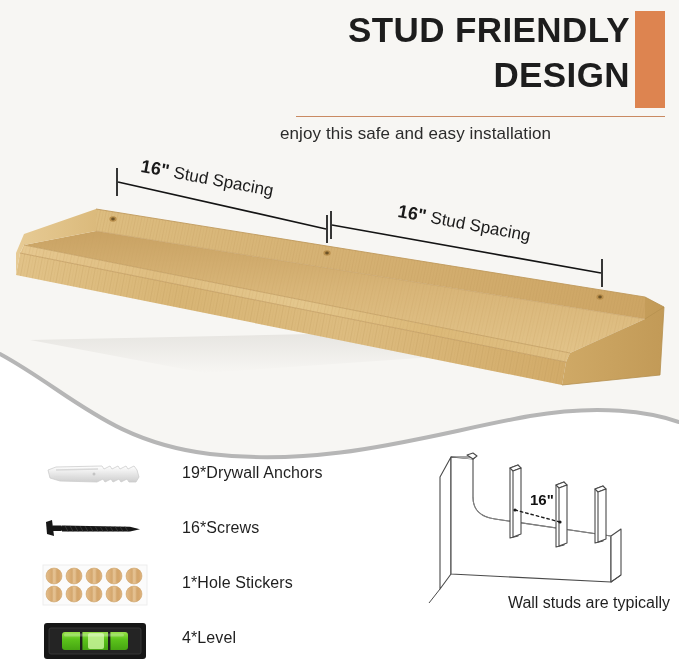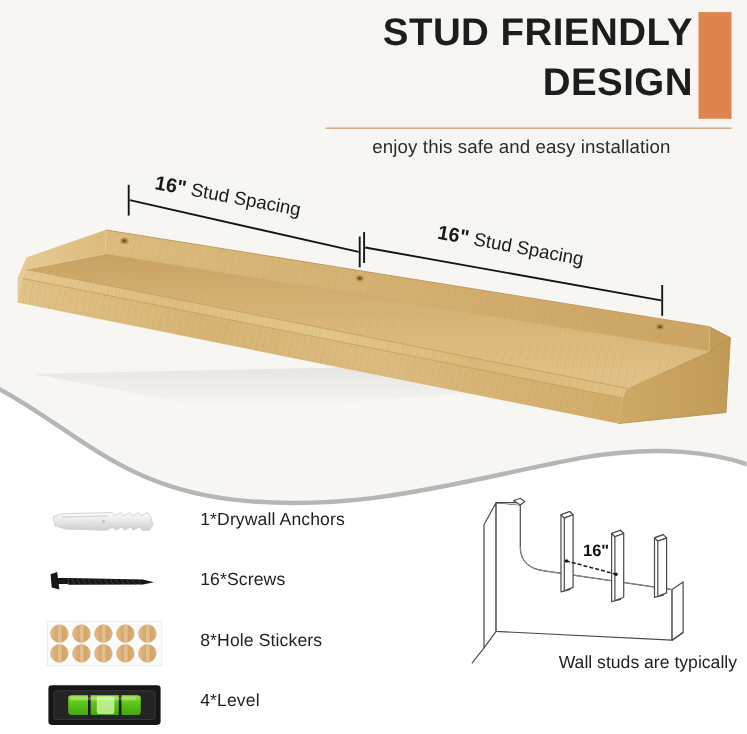--- a/index.html
+++ b/index.html
@@ -59,21 +59,21 @@
     width: 369px;
     height: 1px;
     background: #c98a62;
   }
 
   .subtitle {
     position: absolute;
     left: 280px;
     top: 124px;
     width: 388px;
-    text-align: center;
+    text-align: left;
     color: #2b2b2b;
     font-size: 17px;
     letter-spacing: 0.1px;
   }
 
   
   .dim-svg {
     position: absolute;
     left: 0; top: 0;
     width: 679px; height: 470px;
@@ -304,21 +304,21 @@
               <stop offset="0.45" stop-color="#e9e9e9"></stop>
               <stop offset="1" stop-color="#cfcfcf"></stop>
             </linearGradient>
           </defs>
           <path d="M 8 18 L 16 15 L 62 14 L 64 17 L 70 14 L 72 17 L 78 14 L 80 17 L 86 14 L 88 17 L 94 14 L 97 18 L 99 25 L 96 30 L 89 30 L 87 27 L 81 30 L 79 27 L 73 30 L 71 27 L 65 30 L 63 27 L 57 30 L 20 29 L 10 26 Z" fill="url(#anchG)" stroke="#cdcdcd" stroke-width="0.8"></path>
           <path d="M 16 18 L 58 17" stroke="#d8d8d8" stroke-width="1.4"></path>
           <path d="M 14 25 L 56 26" stroke="#dcdcdc" stroke-width="1"></path>
           <circle cx="54" cy="22" r="1.5" fill="#c4c4c4"></circle>
         </svg>
       </div>
-      <div class="part-label">1*Drywall Anchors</div>
+      <div class="part-label">19*Drywall Anchors</div>
     </div>
 
     <div class="part-row">
       <div class="part-icon">
         <svg width="122" height="46" viewBox="0 0 122 46">
           <g fill="#161616">
             <path d="M 6 15 L 12 13 L 14 29 L 7 27 Z"></path>
             <rect x="12" y="18.5" width="10" height="5.5" rx="1"></rect>
             <path d="M 22 18.5 L 90 19.8 L 100 22.3 L 90 24.4 L 22 24.6 Z"></path>
           </g>
@@ -384,21 +384,21 @@
               <path d="M 37 25.5 L 37 38.5"></path>
             <path d="M 52 25 L 52 39"></path>
               <path d="M 57 25.5 L 57 38.5"></path>
             <path d="M 72 25 L 72 39"></path>
               <path d="M 77 25.5 L 77 38.5"></path>
             <path d="M 92 25 L 92 39"></path>
               <path d="M 97 25.5 L 97 38.5"></path>
           </g>
         </svg>
       </div>
-      <div class="part-label">8*Hole Stickers</div>
+      <div class="part-label">1*Hole Stickers</div>
     </div>
 
     <div class="part-row">
       <div class="part-icon">
         <svg width="122" height="46" viewBox="0 0 122 46">
           <defs>
             <linearGradient id="vialG" x1="0" y1="0" x2="0" y2="1">
               <stop offset="0" stop-color="#9ae24a"></stop>
               <stop offset="0.4" stop-color="#5cc41b"></stop>
               <stop offset="1" stop-color="#46a512"></stop>

